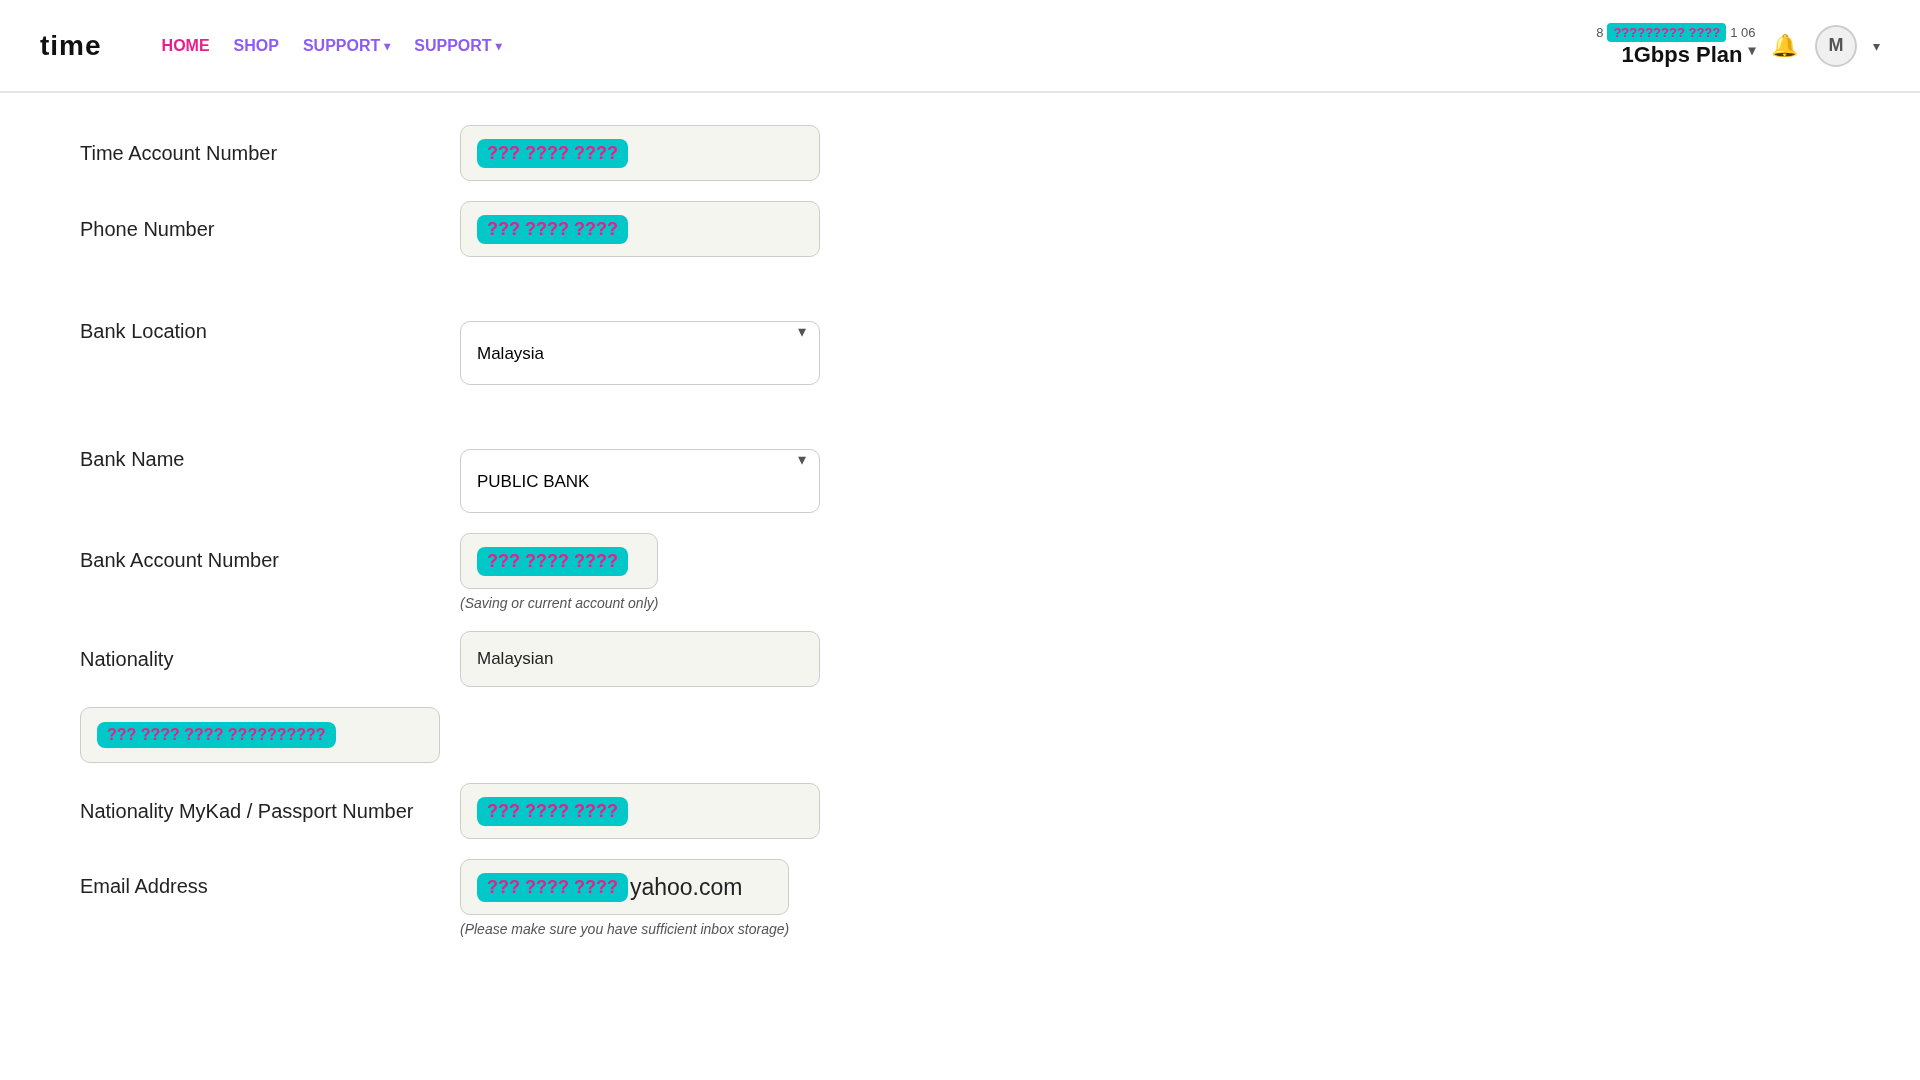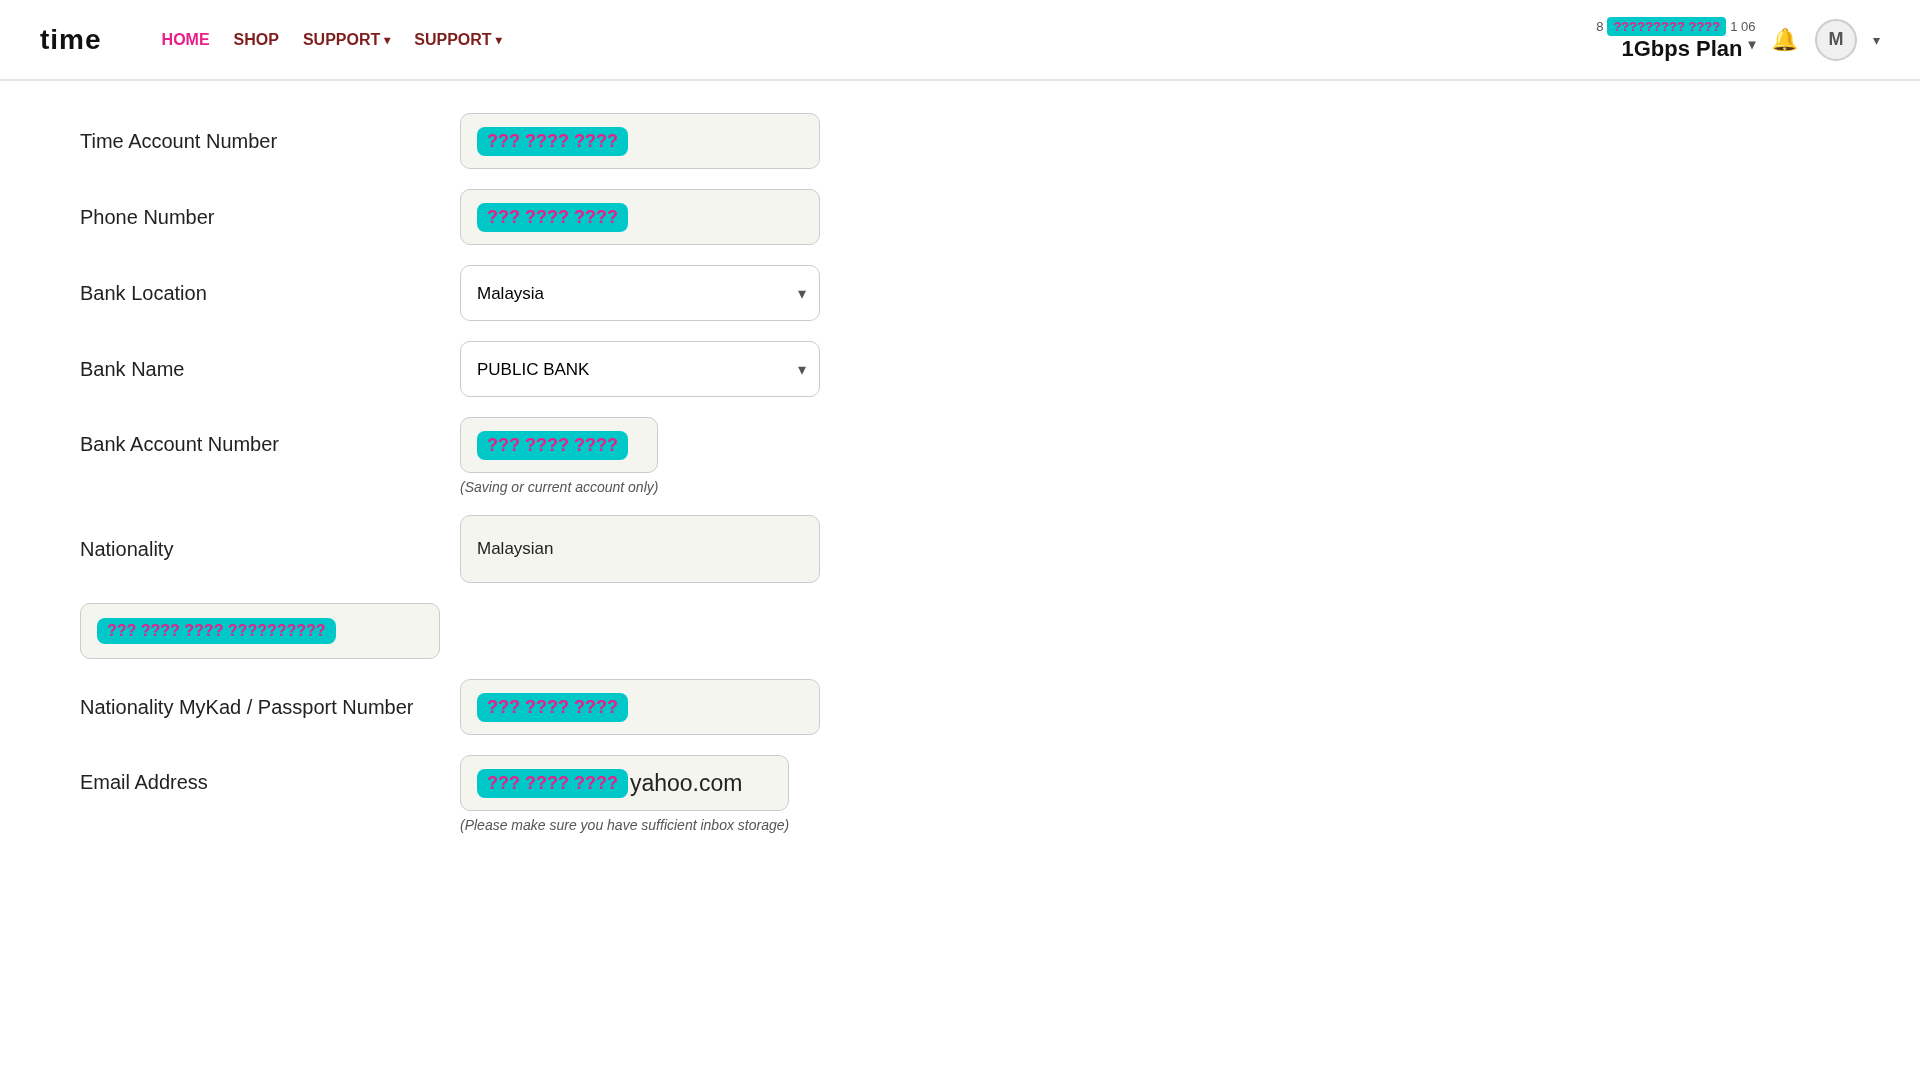--- a/index.html
+++ b/index.html
@@ -9,41 +9,41 @@
       color: #222;
       min-height: 1080px;
       width: 1920px;
     }
 
     
     header {
       display: flex;
       align-items: center;
       padding: 0 40px;
-      height: 80px;
+      height: 92px;
       border-bottom: 1px solid #e5e5e5;
       background: #fff;
     }
     .logo {
       font-size: 28px;
       font-weight: bold;
       color: #111;
       letter-spacing: 1px;
       margin-right: 60px;
     }
     nav {
       display: flex;
       align-items: center;
       gap: 24px;
       flex: 1;
     }
     .nav-item {
       font-size: 16px;
       font-weight: 600;
-      color: #7f1d1d;
+      color: #8b5cf6;
       cursor: pointer;
       display: flex;
       align-items: center;
       gap: 4px;
       text-decoration: none;
     }
     .nav-item.active {
       color: #e91e8c;
     }
     .nav-item .chevron {
@@ -168,30 +168,31 @@
     }
 
     .select-wrapper {
       position: relative;
       width: 100%;
       max-width: 360px;
     }
 
     .select-wrapper select {
       width: 100%;
-      height: 56px;
+      height: 64px;
       border: 1.5px solid #ccc;
       border-radius: 10px;
       padding: 0 16px;
       font-size: 17px;
       background: #fff;
       outline: none;
       appearance: none;
       -webkit-appearance: none;
       cursor: pointer;
+      margin-top: 44px;
     }
 
     .select-wrapper .chevron-icon {
       position: absolute;
       right: 14px;
       top: 50%;
       transform: translateY(-50%);
       font-size: 16px;
       color: #555;
       pointer-events: none;
@@ -210,21 +211,21 @@
       margin-bottom: 20px;
     }
 
     .form-row-with-hint .form-label {
       padding-top: 16px;
     }
 
     .input-display {
       width: 100%;
       max-width: 360px;
-      height: 68px;
+      height: 56px;
       border: 1.5px solid #ccc;
       border-radius: 10px;
       padding: 0 16px;
       font-size: 17px;
       background: #f5f5f0;
       display: flex;
       align-items: center;
       overflow: hidden;
     }
 

